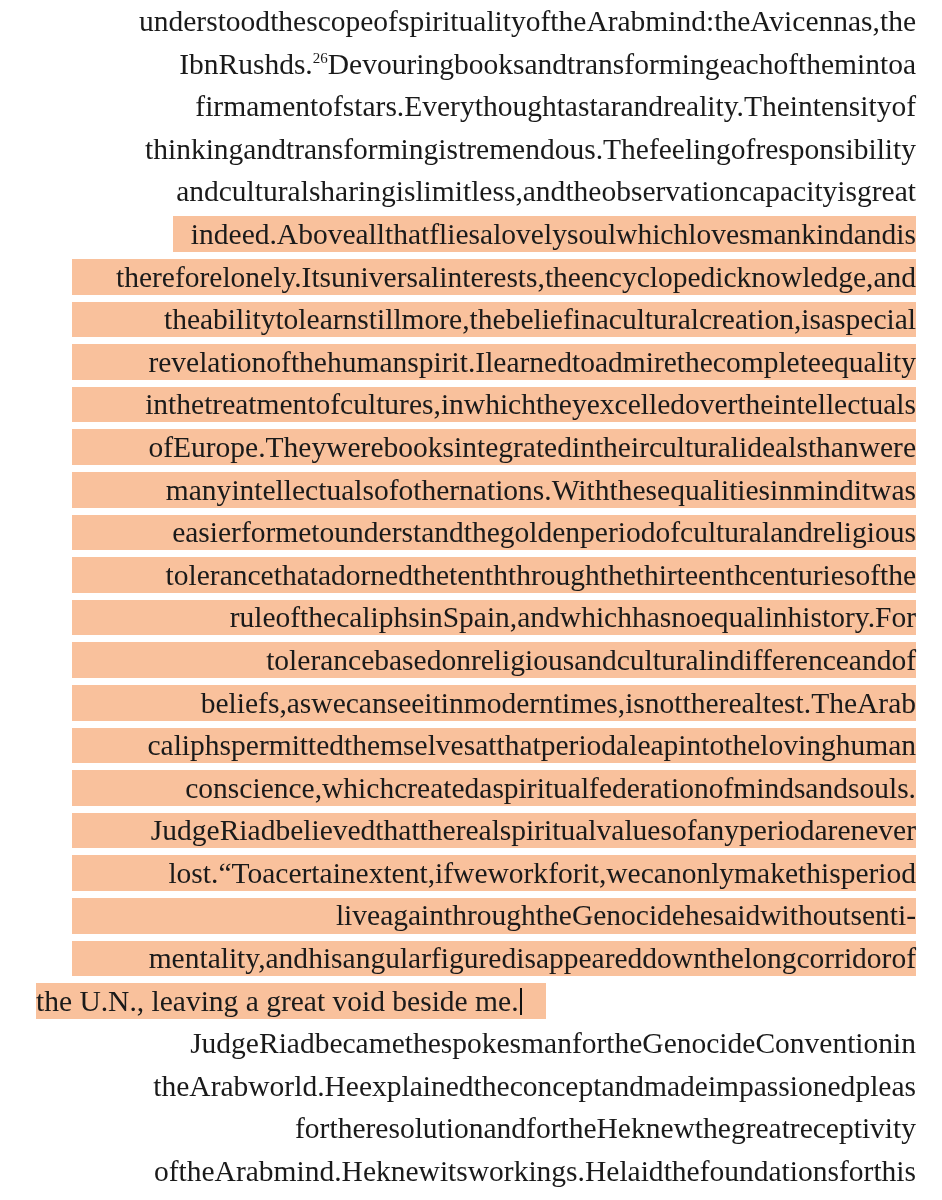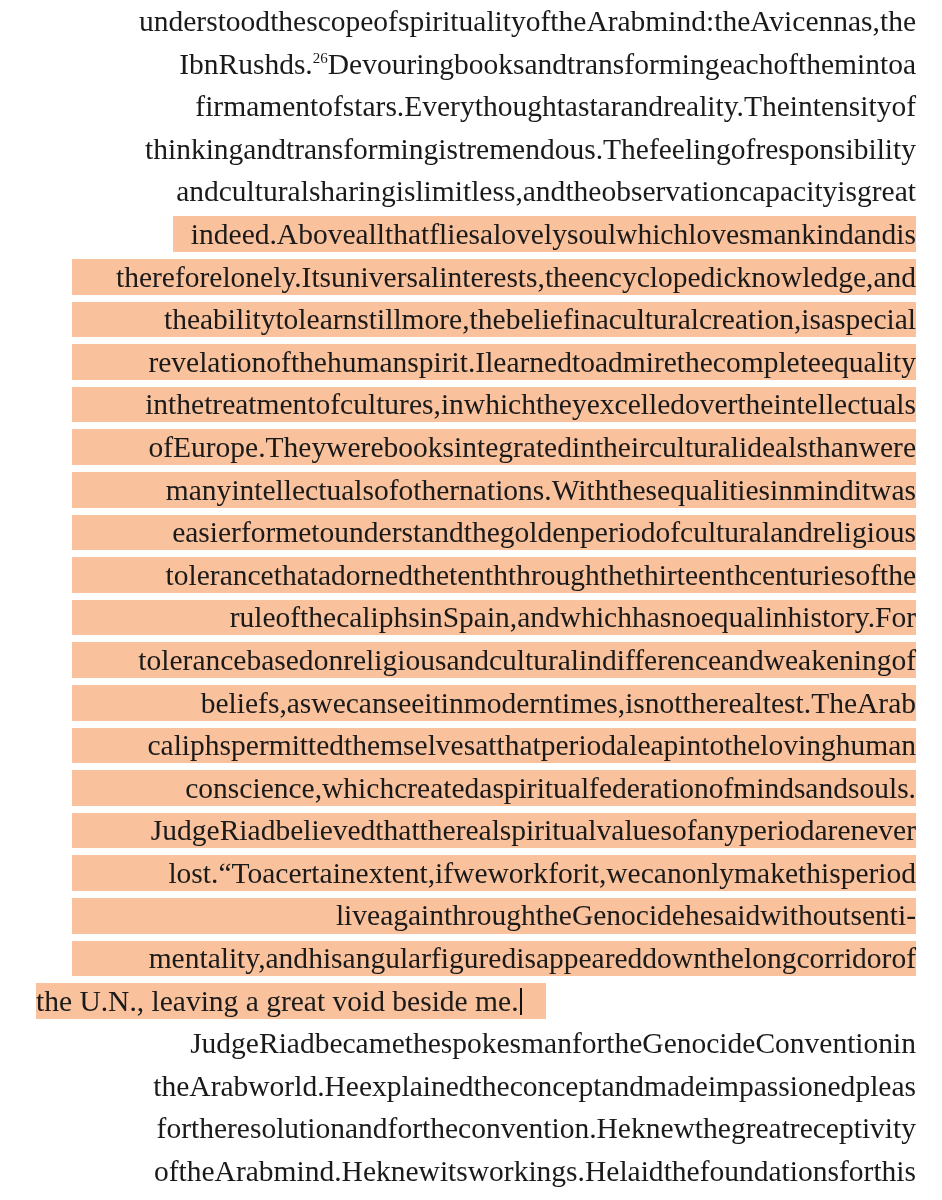--- a/index.html
+++ b/index.html
@@ -347,21 +347,20 @@
       </div>
     <div class="line justify hl-band">
         <span class="w">tolerance</span>
         <span class="w">based</span>
         <span class="w">on</span>
         <span class="w">religious</span>
         <span class="w">and</span>
         <span class="w">cultural</span>
         <span class="w">indifference</span>
         <span class="w">and</span>
-        <span class="w">weakening</span>
         <span class="w">of</span>
       </div>
     <div class="line justify hl-band">
         <span class="w">beliefs,</span>
         <span class="w">as</span>
         <span class="w">we</span>
         <span class="w">can</span>
         <span class="w">see</span>
         <span class="w">it</span>
         <span class="w">in</span>
@@ -487,21 +486,20 @@
         <span class="w">impassioned</span>
         <span class="w">pleas</span>
       </div>
     <div class="line justify">
         <span class="w">for</span>
         <span class="w">the</span>
         <span class="w">resolution</span>
         <span class="w">and</span>
         <span class="w">for</span>
         <span class="w">the</span>
-        <span class="w">convention.</span>
         <span class="w">He</span>
         <span class="w">knew</span>
         <span class="w">the</span>
         <span class="w">great</span>
         <span class="w">receptivity</span>
       </div>
     <div class="line justify">
         <span class="w">of</span>
         <span class="w">the</span>
         <span class="w">Arab</span>

